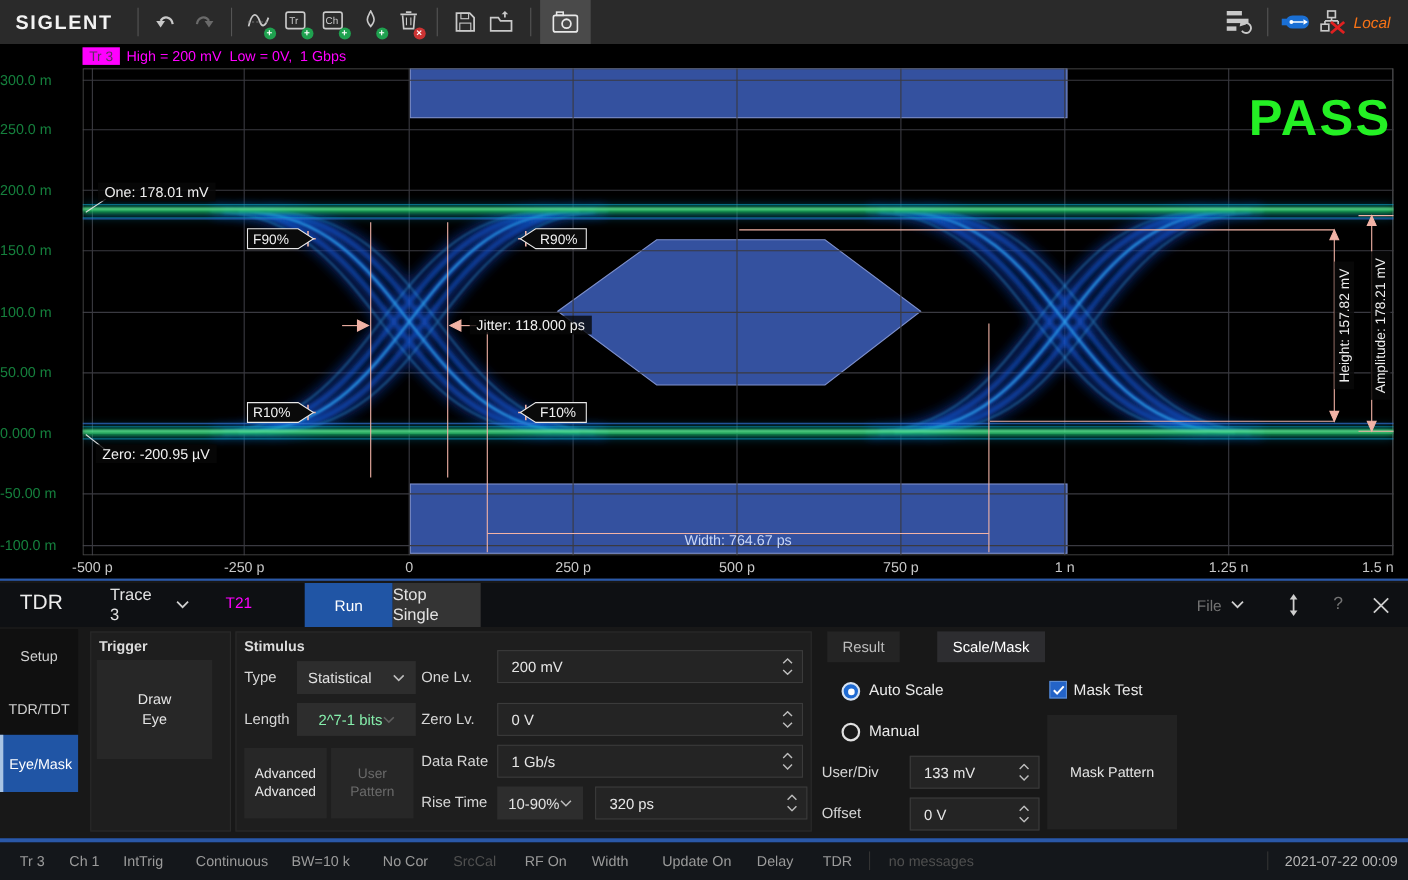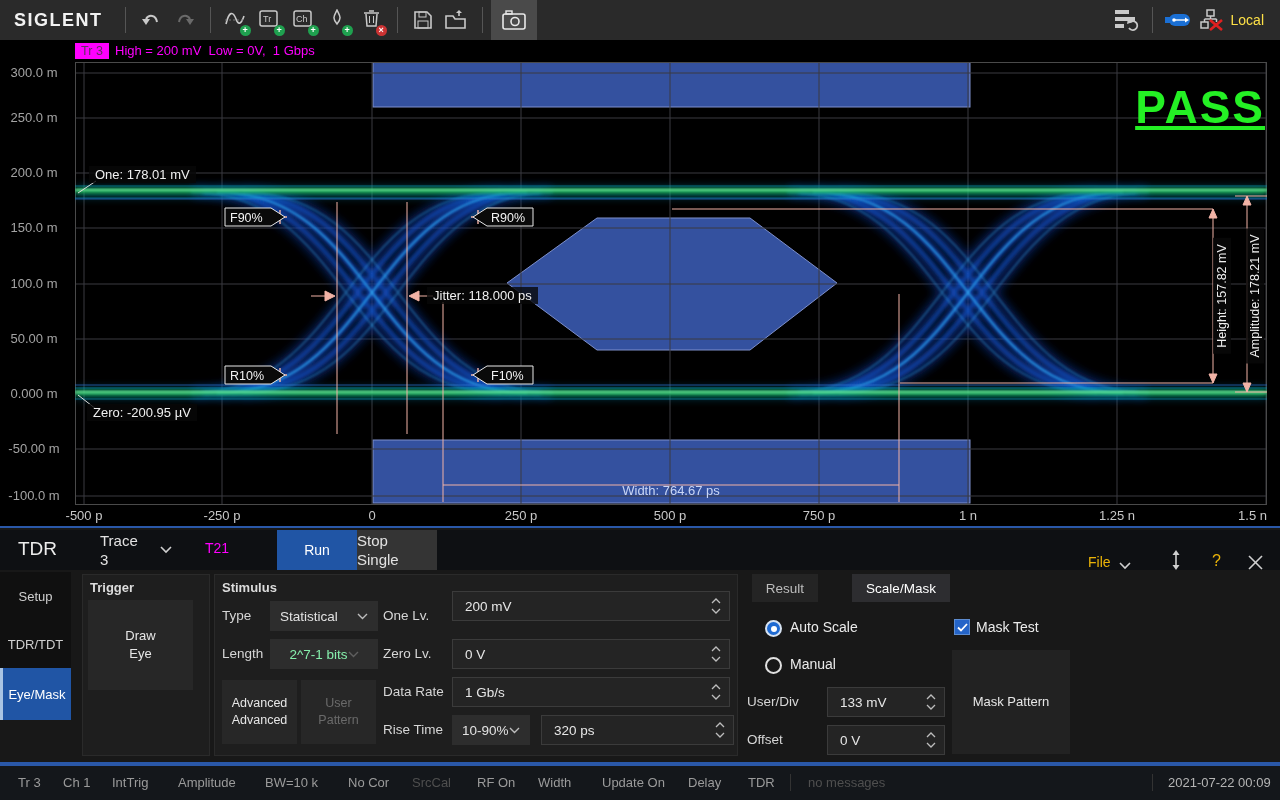--- a/index.html
+++ b/index.html
@@ -10,46 +10,46 @@
   #brand{color:#f2f2f2;font-size:18px;font-weight:700;letter-spacing:1.5px;margin:0 14px 0 14px;}
   .tsep{width:1px;height:26px;background:#555;margin:0 8px;}
   .tbtn{width:34px;height:40px;display:flex;align-items:center;justify-content:center;position:relative;}
   .tbtn svg{display:block;}
   .badge{position:absolute;right:2px;bottom:4px;width:11px;height:11px;border-radius:50%;
     display:flex;align-items:center;justify-content:center;font-size:9px;font-weight:700;color:#fff;line-height:1;}
   .badge.g{background:#1fa14f;}
   .badge.r{background:#cc3333;}
   .cambtn{width:46px;height:40px;background:#4a4a4a;display:flex;align-items:center;justify-content:center;}
   #tb-right{position:absolute;right:0;top:0;height:40px;display:flex;align-items:center;}
-  #local-label{color:#fde047;font-size:14px;margin:0 16px 0 2px;}
+  #local-label{color:#f97316;font-size:14px;margin:0 16px 0 2px;font-style:italic;}
   
   #trace-badge{left:75px;top:43px;width:34px;height:16px;background:#ff00ff;color:#5f2f5f;
     font-size:12.5px;text-align:center;line-height:16px;}
   #trace-text{left:115px;top:43px;color:#ff00ff;font-size:13px;line-height:16px;white-space:pre;}
   
   #yaxis{left:0;top:62px;width:68px;height:443px;}
-  .ytick{position:absolute;right:0;width:68px;text-align:center;color:#a3a3a3;font-size:13px;}
+  .ytick{position:absolute;right:0;width:68px;text-align:left;color:#15803d;font-size:13px;}
   #xaxis{left:75px;top:508px;width:1205px;height:18px;}
   .xtick{position:absolute;width:70px;text-align:center;color:#c8c8c8;font-size:13px;top:0;}
   #plot{left:75px;top:62px;width:1192px;height:443px;}
   .ann{position:absolute;background:rgba(8,8,8,.8);color:#f0f0f0;font-size:13px;padding:1px 6px;white-space:nowrap;}
   .annrot{position:absolute;background:rgba(8,8,8,.85);color:#f0f0f0;font-size:12.5px;padding:2px 6px;white-space:nowrap;}
-  #pass-label{position:absolute;right:2px;top:18px;color:#24f024;font-size:46px;font-weight:700;letter-spacing:2px;text-decoration:underline;}
+  #pass-label{position:absolute;right:2px;top:18px;color:#24f024;font-size:46px;font-weight:700;letter-spacing:2px;}
   #width-label{position:absolute;left:516px;top:421px;width:160px;text-align:center;color:#c9d6f6;font-size:13px;background:transparent;}
   
   #panel{left:0;top:526px;width:1280px;height:236px;background:#181818;border-top:2px solid #2a58a8;box-sizing:border-box;}
   #phead{position:absolute;left:0;top:2px;width:1280px;height:40px;background:#0e1013;}
   #ptitle{position:absolute;left:18px;top:8px;color:#ececec;font-size:19px;}
   .hbtn2{position:absolute;display:flex;flex-direction:column;align-items:flex-start;justify-content:center;
     font-size:15px;color:#e2e2e2;line-height:1.3;}
   #run-btn{position:absolute;left:277px;top:0;width:80px;height:40px;background:#2055a5;color:#fff;
     font-size:14px;display:flex;align-items:center;justify-content:center;}
   #stop-btn{position:absolute;left:357px;top:0;width:80px;height:40px;background:#343434;}
   #t21{position:absolute;left:205px;top:10px;color:#ff00ff;font-size:14px;}
-  .hicon{position:absolute;top:0;height:40px;display:flex;align-items:flex-end;color:#eab308;}
+  .hicon{position:absolute;top:0;height:40px;display:flex;align-items:center;color:#737373;}
   
   .stab{position:absolute;left:0;width:71px;height:48px;background:#101010;color:#cfcfcf;font-size:13px;
     display:flex;align-items:center;justify-content:center;}
   .stab.sel{background:#2055a5;color:#fff;border-left:3px solid #a9c4e4;width:68px;}
   
   .section{position:absolute;background:#1e1e1e;border:1px solid #2a2a2a;box-sizing:border-box;}
   .sec-title{position:absolute;color:#dcdcdc;font-size:13px;font-weight:700;}
   .pbtn{position:absolute;background:#272727;color:#e6e6e6;font-size:13px;display:flex;flex-direction:column;
     align-items:center;justify-content:center;line-height:1.35;text-align:center;}
   .pbtn.dim{color:#6a6a6a;}
@@ -520,21 +520,21 @@
   <div class="pbtn" style="left:952px;top:122px;width:118px;height:104px;background:#222">
     <span>Mask Pattern</span>
   </div>
 </div>
 
 <div id="bluebar" class="abs"></div>
 <div id="statusbar" class="abs">
   <span class="sitem" style="left:18px">Tr 3</span>
   <span class="sitem" style="left:63px">Ch 1</span>
   <span class="sitem" style="left:112px">IntTrig</span>
-  <span class="sitem" style="left:178px">Amplitude</span>
+  <span class="sitem" style="left:178px">Continuous</span>
   <span class="sitem" style="left:265px">BW=10 k</span>
   <span class="sitem" style="left:348px">No Cor</span>
   <span class="sitem dim" style="left:412px">SrcCal</span>
   <span class="sitem" style="left:477px">RF On</span>
   <span class="sitem" style="left:538px">Width</span>
   <span class="sitem" style="left:602px">Update On</span>
   <span class="sitem" style="left:688px">Delay</span>
   <span class="sitem" style="left:748px">TDR</span>
   <div class="ssep" style="left:790px"></div>
   <span class="sitem dim" style="left:808px">no messages</span>

